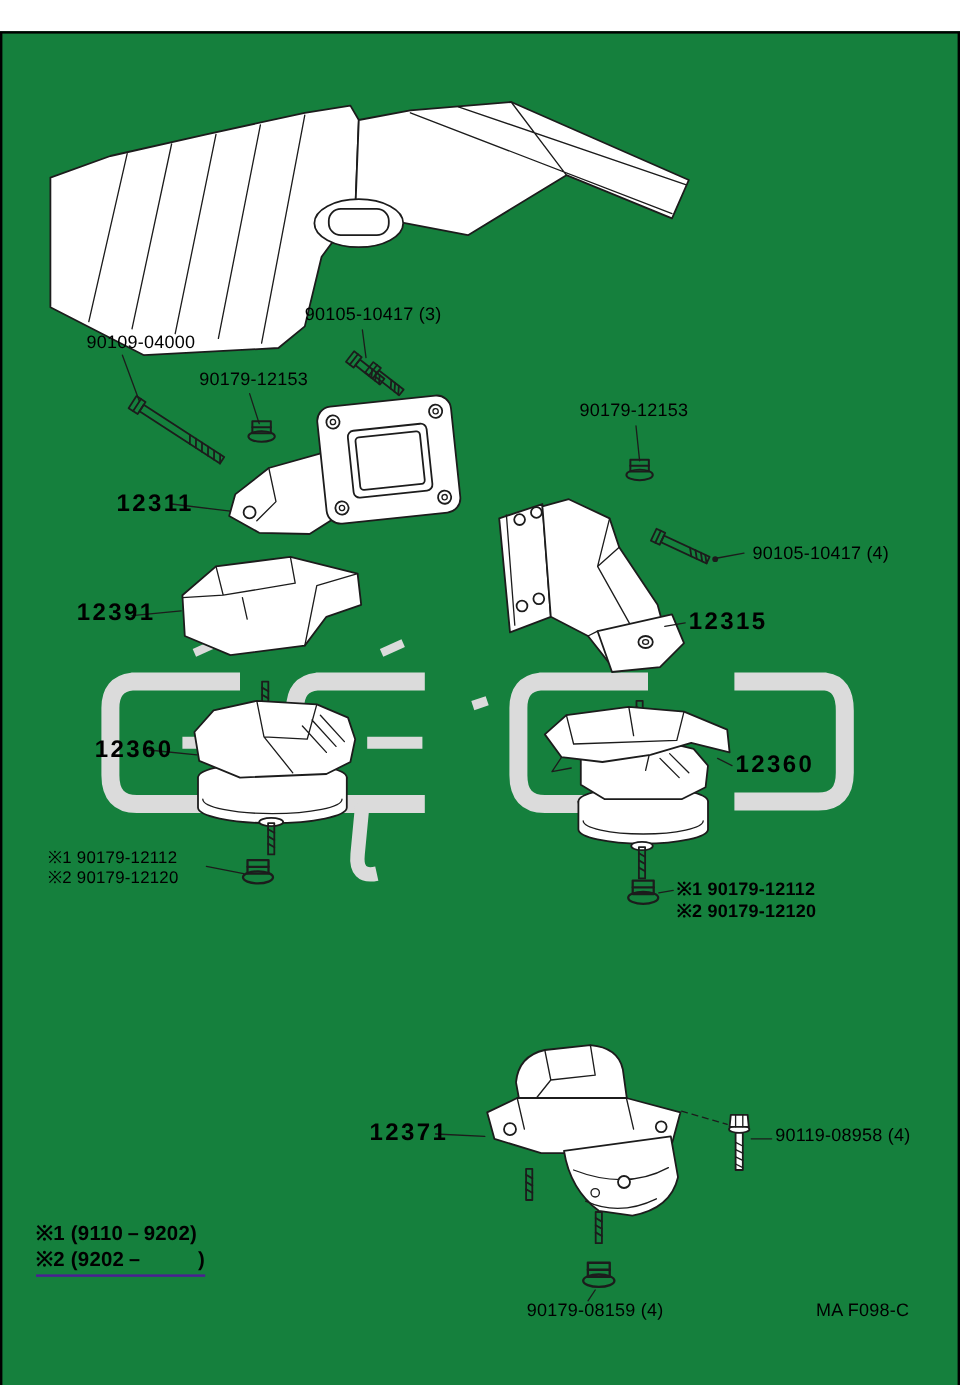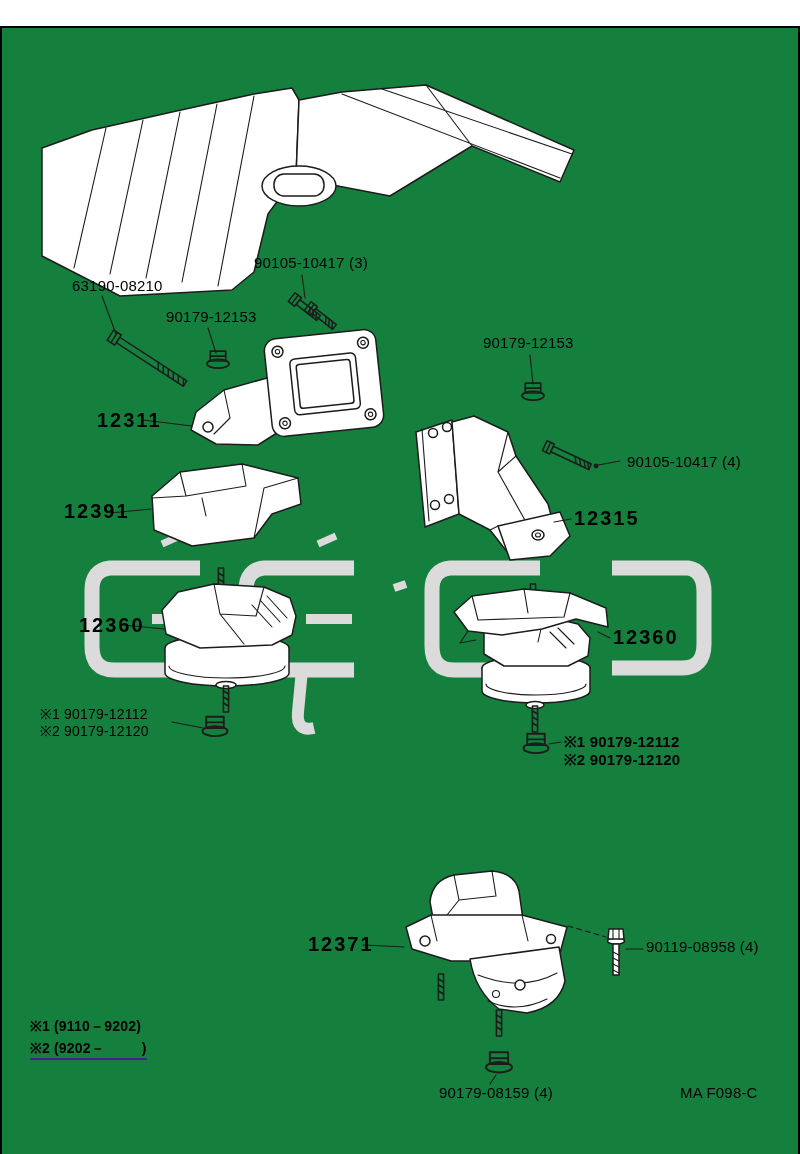--- a/index.html
+++ b/index.html
@@ -11,21 +11,21 @@
   .art{position:absolute;left:0;top:0;}
   .ink *{stroke:#1c1c1c;stroke-width:1.5;fill:none;stroke-linecap:round;stroke-linejoin:round;}
   .ink .f{fill:#fff;}
   .ink .thin,.ink .thin *{stroke-width:1.1;}
   .ink .dot{fill:#1c1c1c;stroke:none;}
   .wm *{stroke:#dbdbdb;fill:none;stroke-linecap:butt;stroke-linejoin:miter;}
   .lbl{position:absolute;white-space:pre;font-size:15px;letter-spacing:.2px;line-height:1.1;}
   .lbl.big{font-size:20px;letter-spacing:2px;font-weight:bold;}
   .lbl.sm{font-size:14px;}
   .lbl.b{font-weight:bold;}
-  .lbl.lg{font-size:14px;font-weight:bold;}
+  .lbl.lg{font-size:17px;font-weight:bold;}
   .legend2{border-bottom:2px solid #4c1d95;padding-bottom:2px;}
 </style>
 </head>
 <body>
 
 <div class="page">
 
   <svg class="art" width="800" height="1154" viewBox="0 0 800 1154" xmlns="http://www.w3.org/2000/svg">
 
     <g class="wm">
@@ -202,21 +202,21 @@
         <path d="M559,714 L547,716"></path>
         <path d="M361,917 L402,919"></path>
         <path d="M641,921 L624,921"></path>
         <path d="M494,1047 L488,1056"></path>
         <path d="M566,898 L604,909" stroke-dasharray="5,4"></path>
       </g>
     </g>
   </svg>
 
   <div class="lbl" style="left:252px;top:227px">90105-10417 (3)</div>
-  <div class="lbl" style="left:70px;top:250px">63190-08210</div>
+  <div class="lbl" style="left:70px;top:250px">90109-04000</div>
   <div class="lbl" style="left:164px;top:281px">90179-12153</div>
   <div class="lbl big" style="left:95px;top:381px">12311</div>
   <div class="lbl" style="left:481px;top:307px">90179-12153</div>
   <div class="lbl" style="left:625px;top:426px">90105-10417 (4)</div>
   <div class="lbl big" style="left:572px;top:479px">12315</div>
   <div class="lbl big" style="left:62px;top:472px">12391</div>
   <div class="lbl big" style="left:77px;top:586px">12360</div>
   <div class="lbl big" style="left:611px;top:598px">12360</div>
   <div class="lbl sm" style="left:38px;top:679px">※1 90179-12112</div>
   <div class="lbl sm" style="left:38px;top:696px">※2 90179-12120</div>

